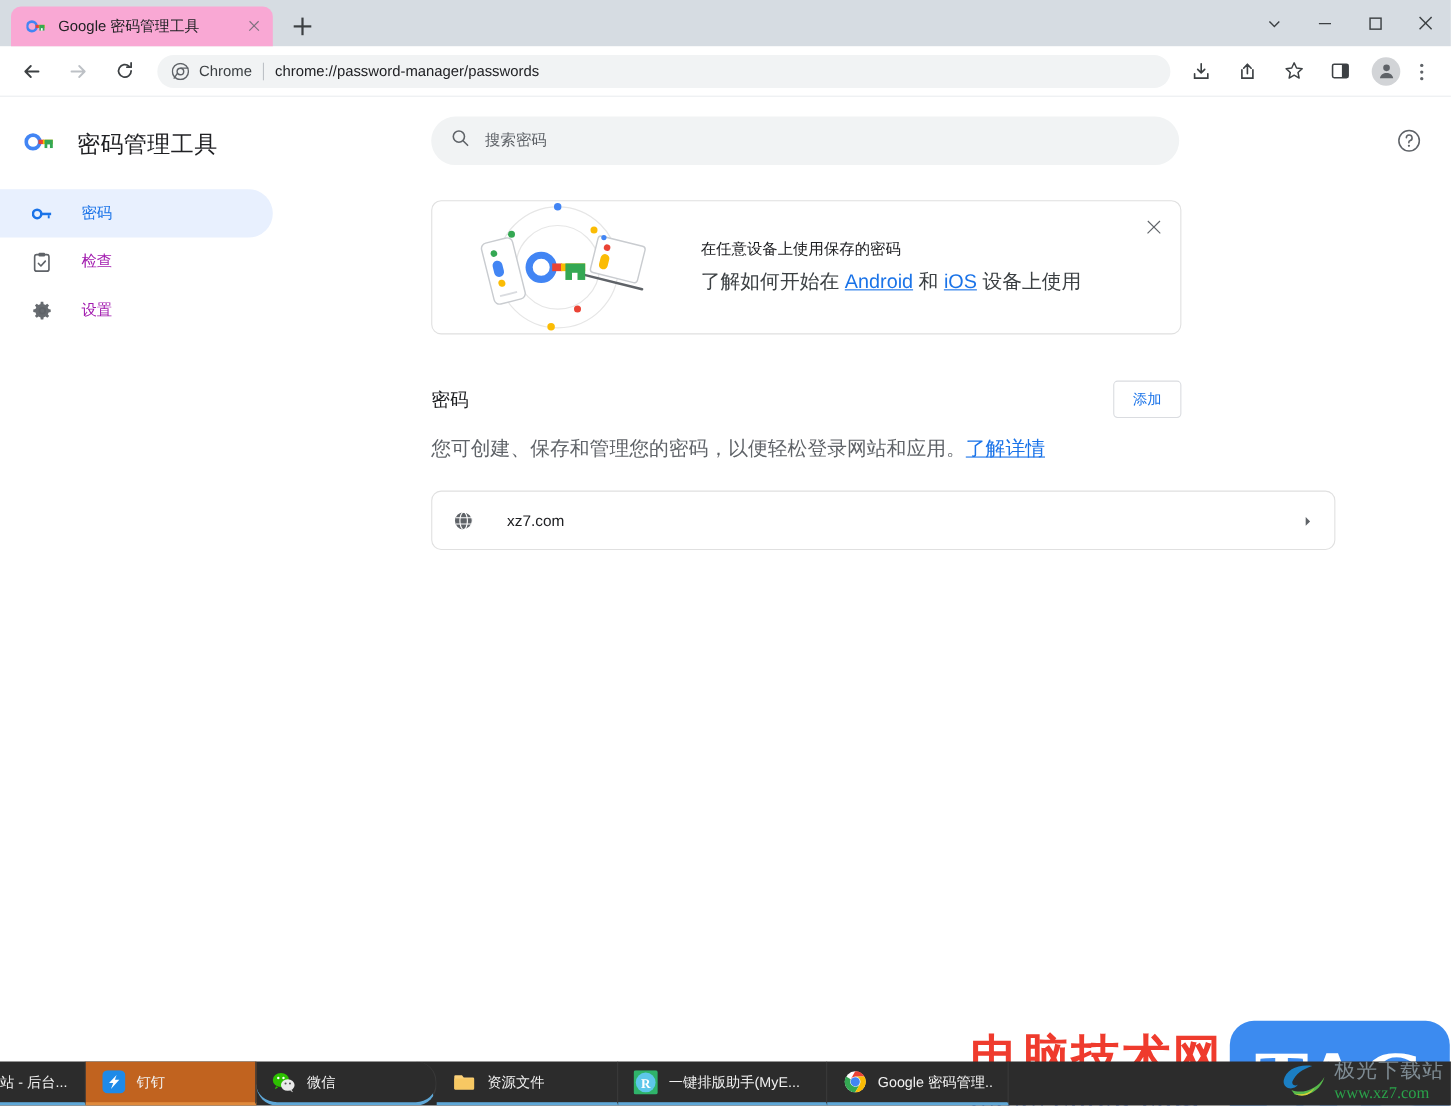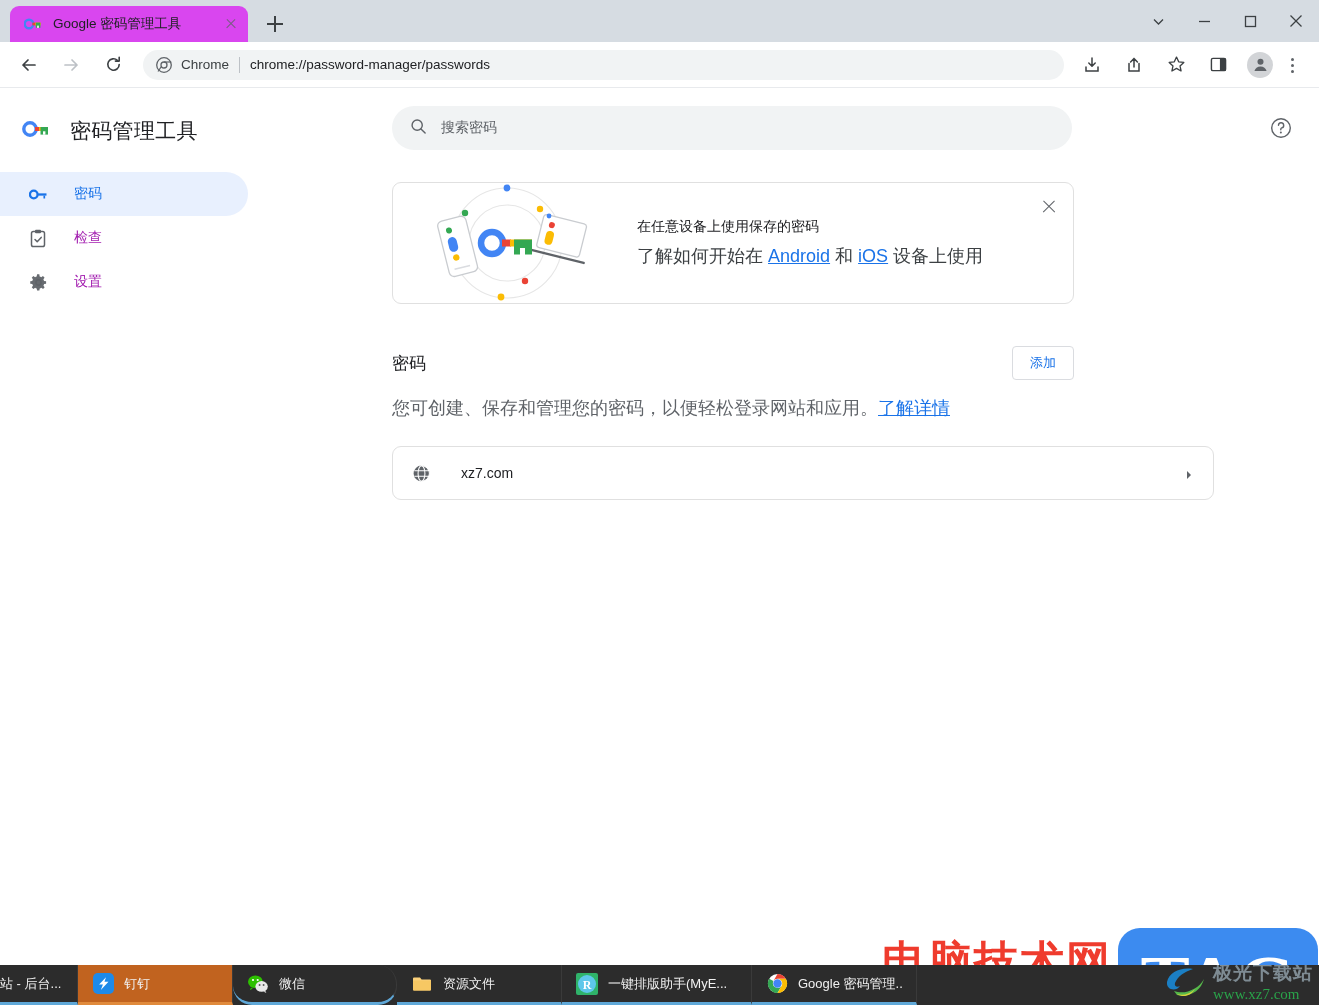--- a/index.html
+++ b/index.html
@@ -10,21 +10,21 @@
     background: #ffffff;
   }
 
   
   .tabstrip {
     height: 42px; background: #d6dce2;
     display: flex; align-items: flex-end; position: relative;
   }
   .tab {
     margin-left: 10px; width: 238px; height: 36px;
-    background: #d946ef; border-radius: 9px 9px 0 0;
+    background: #f9a8d4; border-radius: 9px 9px 0 0;
     display: flex; align-items: center; padding: 0 8px 0 14px;
     position: relative;
   }
   .tab-favicon { width: 18px; height: 16px; position: relative; flex: 0 0 auto; }
   .tab-title {
     flex: 1; font-size: 13.5px; color: #202124;
     margin-left: 11px; white-space: nowrap; overflow: hidden;
   }
   .tab-close {
     width: 18px; height: 18px; position: relative;
@@ -178,21 +178,21 @@
     color:#fff; font-size: 74px; font-weight:bold; display:flex;
     align-items:center; justify-content:center; margin-left: 6px;
     font-family:"Liberation Serif", serif;
   }
 
   .wm-corner {
     position:absolute; right: 6px; bottom: 2px; display:flex; align-items:center;
     pointer-events:none;
   }
   .wm-corner-text { margin-left: 4px; }
-  .wm-corner-cn { font-size: 19px; font-weight:bold; color:#7e8b93; letter-spacing:1px;}
+  .wm-corner-cn { font-size: 19px; font-weight:normal; color:#7e8b93; letter-spacing:1px;}
   .wm-corner-url { font-size: 15px; color:#2aa34a; font-family:"Liberation Serif", serif; }
 
   
   .taskbar {
     position:absolute; left:0; bottom:0; width: 1319px; height: 40px;
     background:#2c2c2c; display:flex; align-items:stretch;
     font-size: 13px; color:#f1f1f1; overflow:hidden;
   }
   .tb-item {
     display:flex; align-items:center; padding: 0 14px;

